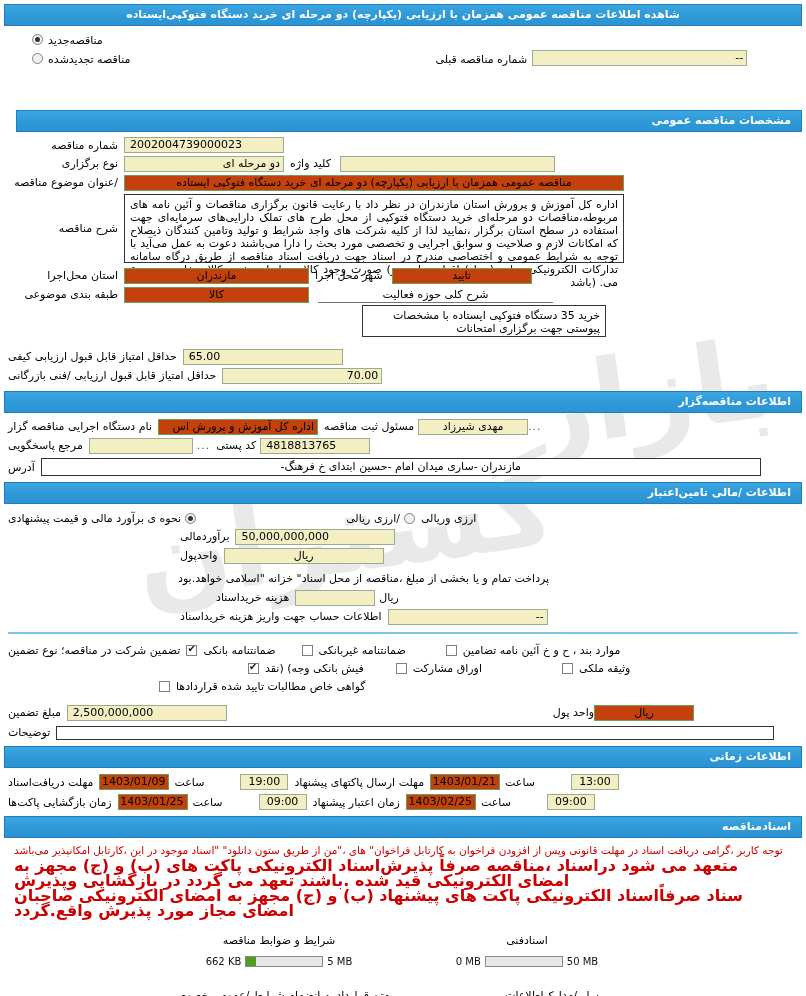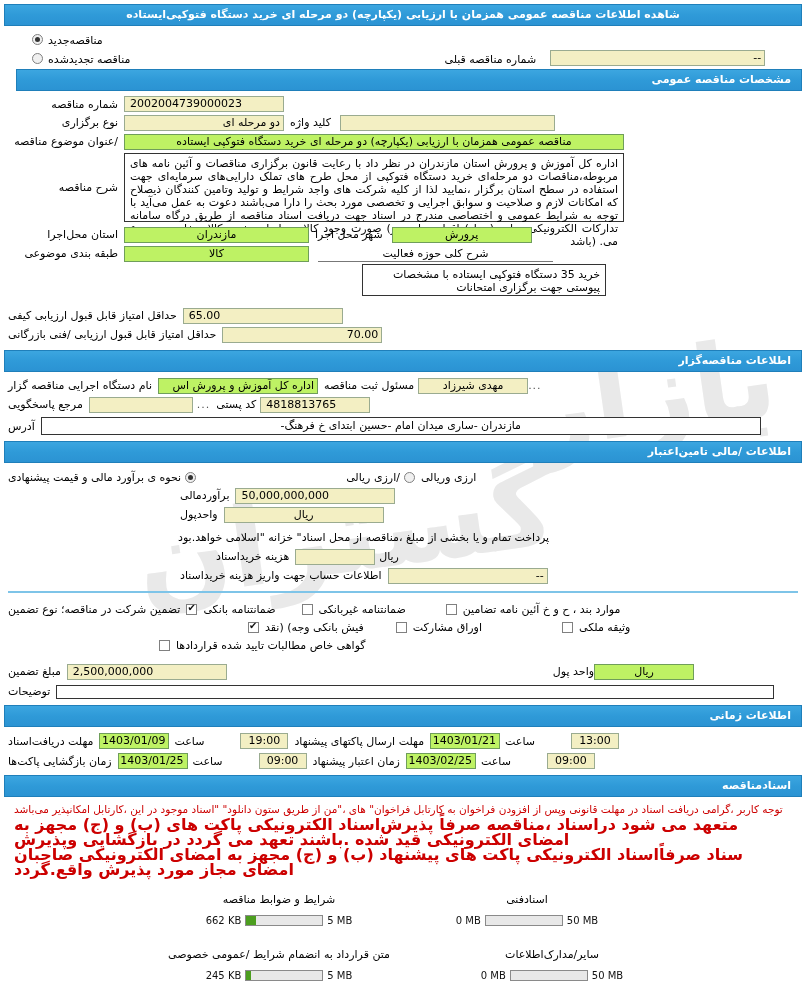--- a/index.html
+++ b/index.html
@@ -68,21 +68,21 @@
     line-height: 14px;
     font-size: 11px;
     color: #000;
     padding: 0 3px;
     text-align: right;
     overflow: hidden;
     white-space: nowrap;
     display: inline-block;
     vertical-align: middle;
   }
-  .fld.green { background: #bef264; border-color: #6f9e5a; }
+  .fld.green { background: #c2410c; border-color: #6f9e5a; }
   .fld.center { text-align: center; }
   .fld.num { text-align: left; padding-left: 5px; }
 
   .txtarea {
     border: 1px solid #333333;
     background: #ffffff;
     font-size: 11px;
     line-height: 13px;
     padding: 3px 5px;
     text-align: justify;
@@ -165,28 +165,28 @@
     <div style="padding:4px 12px 0 10px;">
       <div class="row" style="justify-content:flex-start;height:17px;">
         <span style="width:762px;text-align:left;">
           <span class="lbl">مناقصه‌جدید</span>
           <span class="radio on"></span>
         </span>
       </div>
       <div class="row" style="justify-content:flex-start;height:20px;">
         <span style="width:762px;text-align:left;">
           <span class="fld" style="width:215px;">--</span>
-          <span class="lbl" style="margin:0 9px;text-align:center;">شماره  مناقصه قبلی</span>
+          <span class="lbl" style="margin:0 0;text-align:center;">شماره  مناقصه قبلی</span>
           <span class="lbl" style="margin-right:300px;">مناقصه تجدیدشده</span>
           <span class="radio"></span>
         </span>
       </div>
     </div>
 
-    <div style="padding:2px 4px 0 16px;">
+    <div style="padding:2px 4px 0 16px;margin-top:41px;">
       <div class="bar">مشخصات مناقصه عمومی</div>
     </div>
 
     <div style="padding:4px 8px 0 8px;">
 
       <div class="row" style="justify-content:flex-end;height:18px;">
         <span class="fld num" style="width:160px;">2002004739000023</span>
         <span class="lbl" style="margin-right:6px;width:110px;">شماره مناقصه</span>
       </div>
 
@@ -201,21 +201,21 @@
         <span class="fld green" style="width:500px;text-align:center;">مناقصه عمومی همزمان با ارزیابی (یکپارچه) دو مرحله ای خرید دستگاه فتوکپی ایستاده</span>
         <span class="lbl" style="margin-right:6px;width:110px;">/عنوان  موضوع مناقصه</span>
       </div>
 
       <div class="row" style="justify-content:flex-end;align-items:center;margin-top:2px;">
         <div class="txtarea" style="width:500px;height:69px;">اداره کل آموزش و پرورش استان مازندران در نظر داد با رعایت قانون برگزاری مناقصات و آئین نامه های  مربوطه،مناقصات دو مرحله‌ای خرید دستگاه فتوکپی از محل طرح های تملک دارایی‌های سرمایه‌ای جهت استفاده در سطح استان برگزار ،نمایید لذا از کلیه شرکت های واجد شرایط و تولید وتامین کنندگان ذیصلاح که امکانات لازم و صلاحیت و سوابق اجرایی و  تخصصی مورد بحث را دارا می‌باشند دعوت به عمل می‌آید با توجه به شرایط عمومی و  اختصاصی مندرج در اسناد جهت دریافت اسناد  مناقصه از طریق درگاه سامانه تدارکات  الکترونیکی دولت (ستاد) اقدام نمایند در) صورت وجود کالای ، ایرانی خرید کالای خارجی ممنوع می. (باشد</div>
         <span class="lbl" style="margin-right:6px;width:110px;">شرح مناقصه</span>
       </div>
 
       <div class="row" style="justify-content:flex-end;height:19px;margin-top:3px;">
-        <span class="fld green" style="width:140px;text-align:center;margin-left:9px;">پرورش</span>
+        <span class="fld green" style="width:140px;text-align:center;margin-left:9px;">تایید</span>
         <span class="lbl" style="margin-left:6px;">شهر محل اجرا</span>
         <span class="fld green" style="width:185px;text-align:center;">مازندران</span>
         <span class="lbl" style="margin-right:6px;width:110px;">استان محل‌اجرا</span>
       </div>
 
       <div class="row" style="justify-content:flex-end;height:19px;">
         <span class="lbl" style="width:235px;text-align:center;border-bottom:1px solid #777;margin-left:9px;">شرح کلی حوزه فعالیت</span>
         <span class="fld green" style="width:185px;text-align:center;">کالا</span>
         <span class="lbl" style="margin-right:6px;width:110px;">طبقه بندی موضوعی</span>
       </div>

